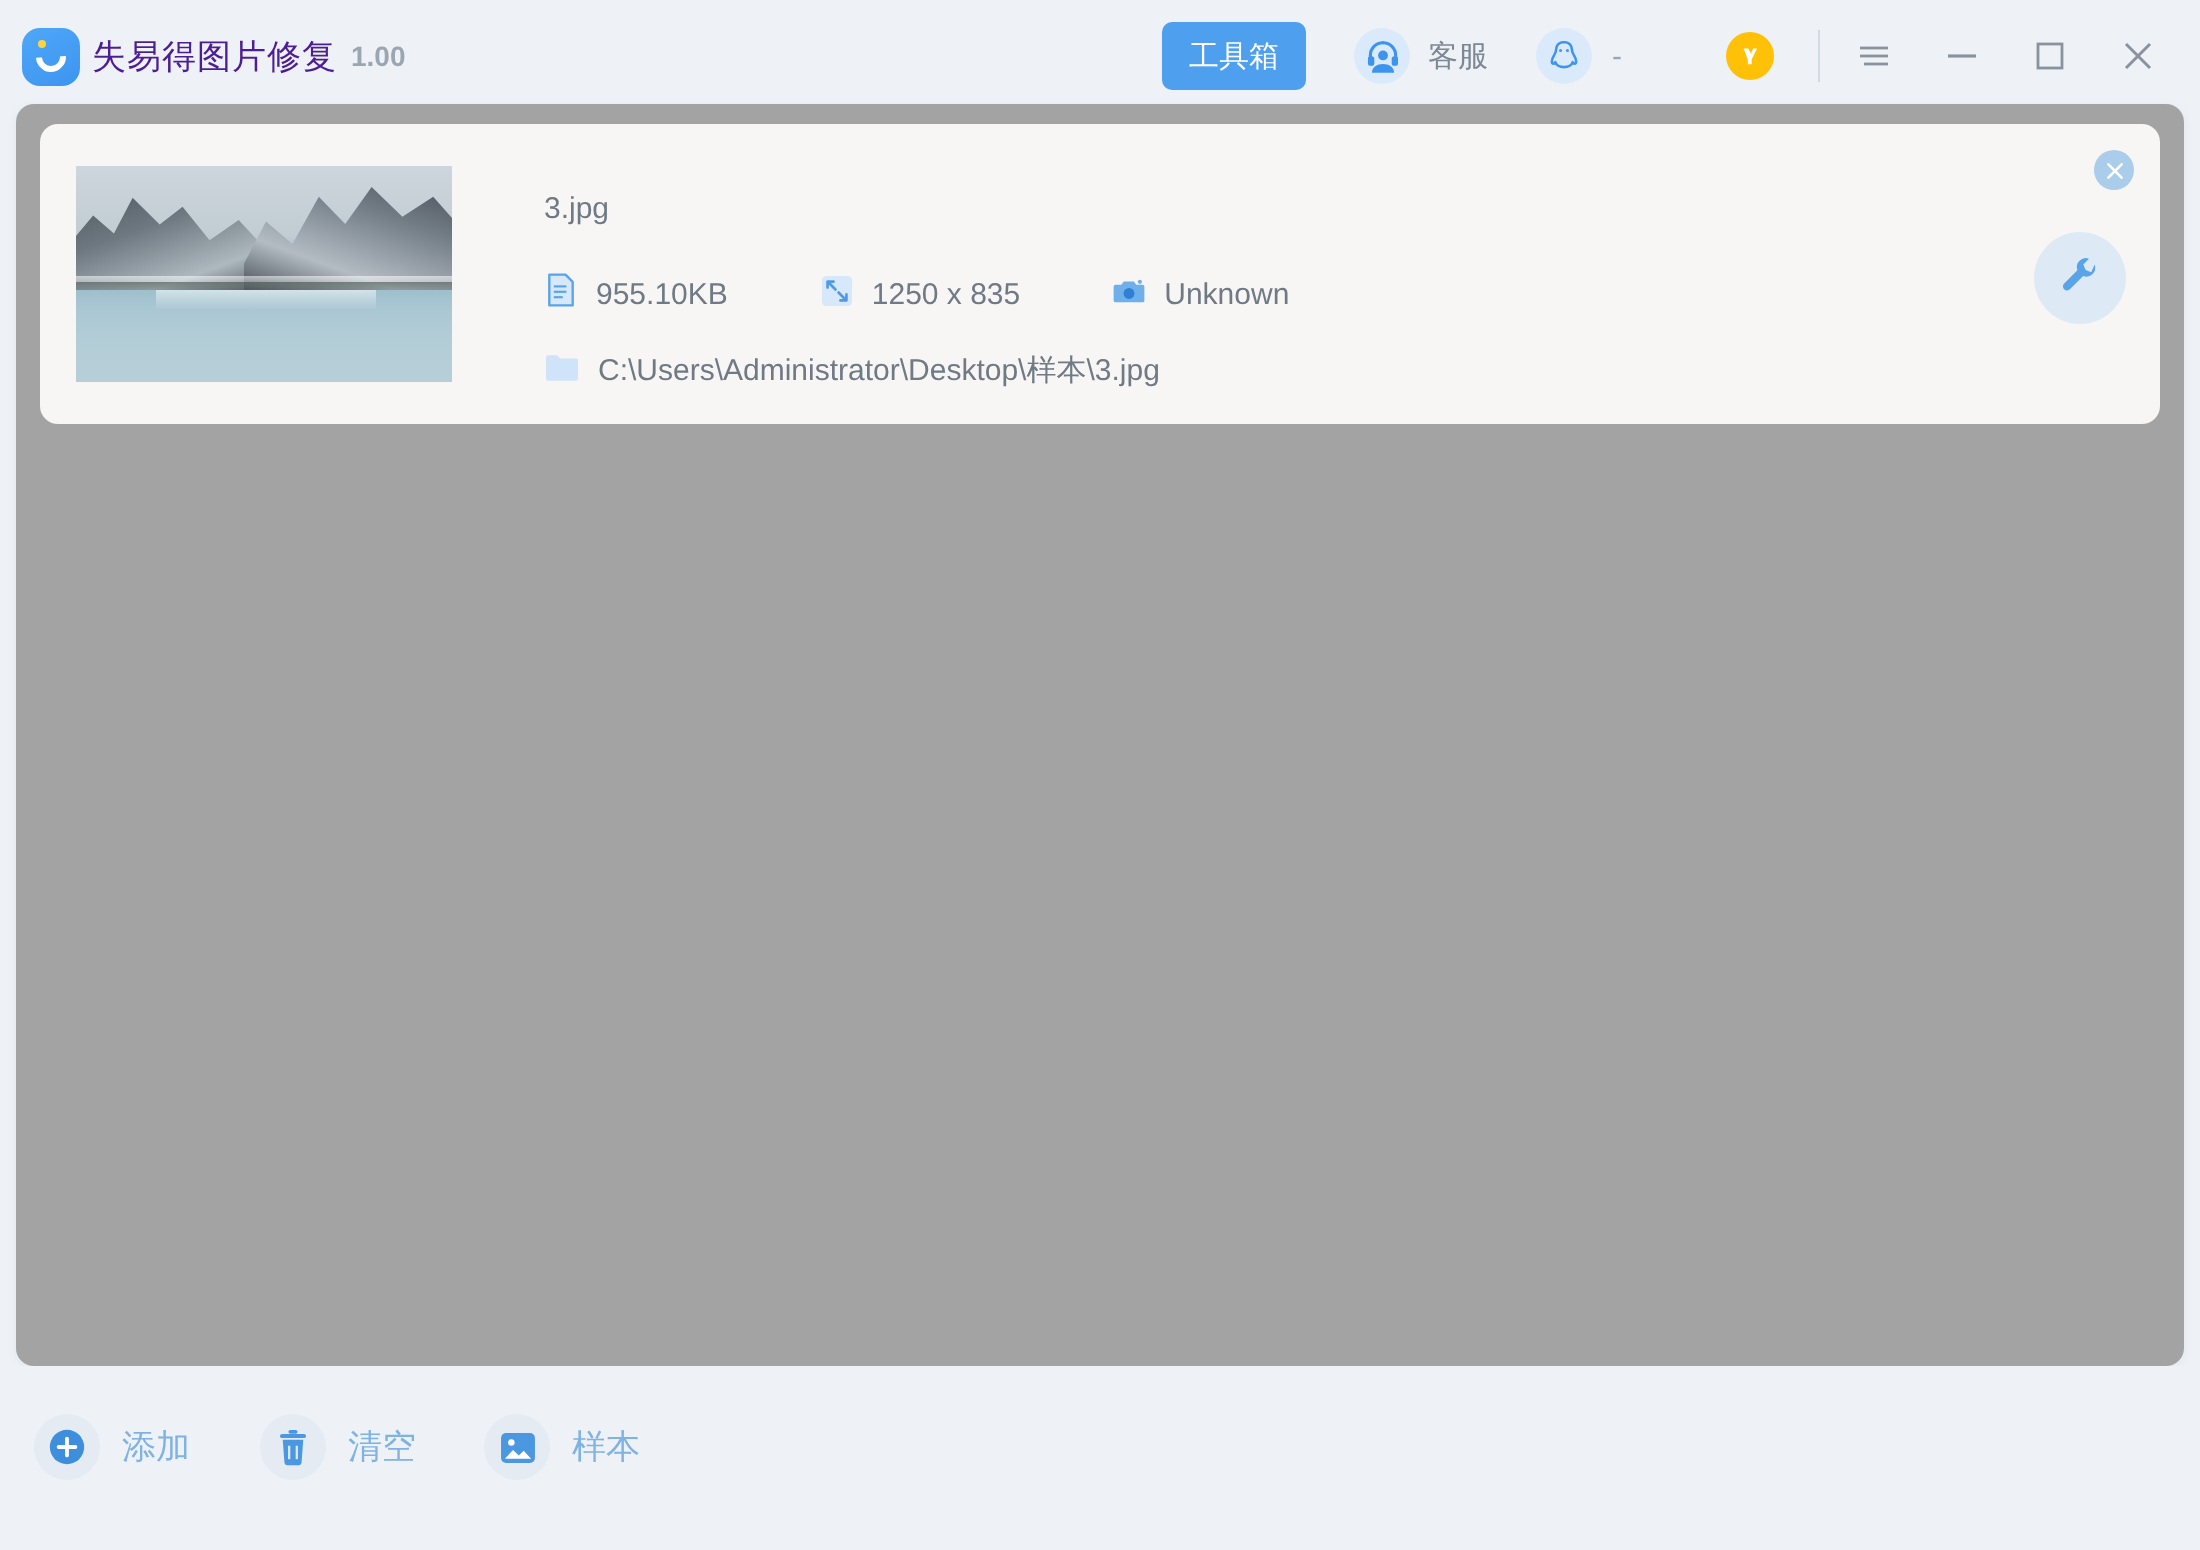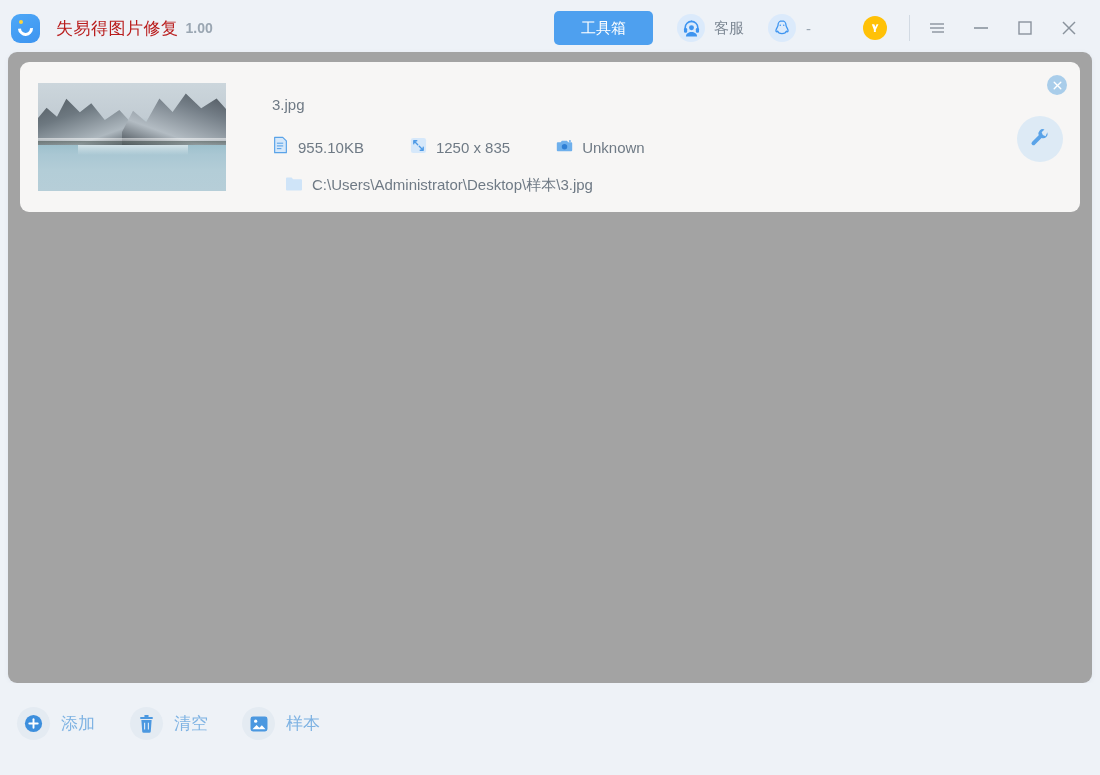--- a/index.html
+++ b/index.html
@@ -47,35 +47,35 @@
     box-sizing: border-box;
   }
   .logo-dot {
     position: absolute;
     left: 8px; top: 6px;
     width: 4px; height: 4px;
     border-radius: 50%;
     background: #ffd43b;
   }
   #app-title {
-    margin-left: 16px;
+    margin-left: 6px;
     font-size: 17px;
-    color: #b91c1c;
+    color: #4c1d95;
     letter-spacing: .5px;
   }
   #app-version {
     margin-left: 7px;
     font-size: 14px;
     color: #9aa6b2;
     font-weight: bold;
   }
   .hdr-spacer { flex: 1 1 auto; }
 
   #toolbox-btn {
-    width: 99px; height: 34px;
+    width: 72px; height: 34px;
     border-radius: 5px;
     background: #4ea0ef;
     color: #ffffff;
     font-size: 15px;
     display: flex; align-items: center; justify-content: center;
     cursor: pointer;
     border: none;
     font-family: inherit;
   }
   .hdr-item {
@@ -215,21 +215,21 @@
     margin-right: 46px;
   }
   .meta-item .mtxt {
     margin-left: 9px;
     font-size: 15px;
     color: #6f7a85;
     white-space: nowrap;
   }
   #path-row {
     position: absolute;
-    left: 265px; top: 114px;
+    left: 252px; top: 114px;
     display: flex;
     align-items: flex-start;
   }
   #path-row .mtxt {
     margin-left: 9px;
     font-size: 15px;
     color: #6f7a85;
     white-space: nowrap;
   }
 

